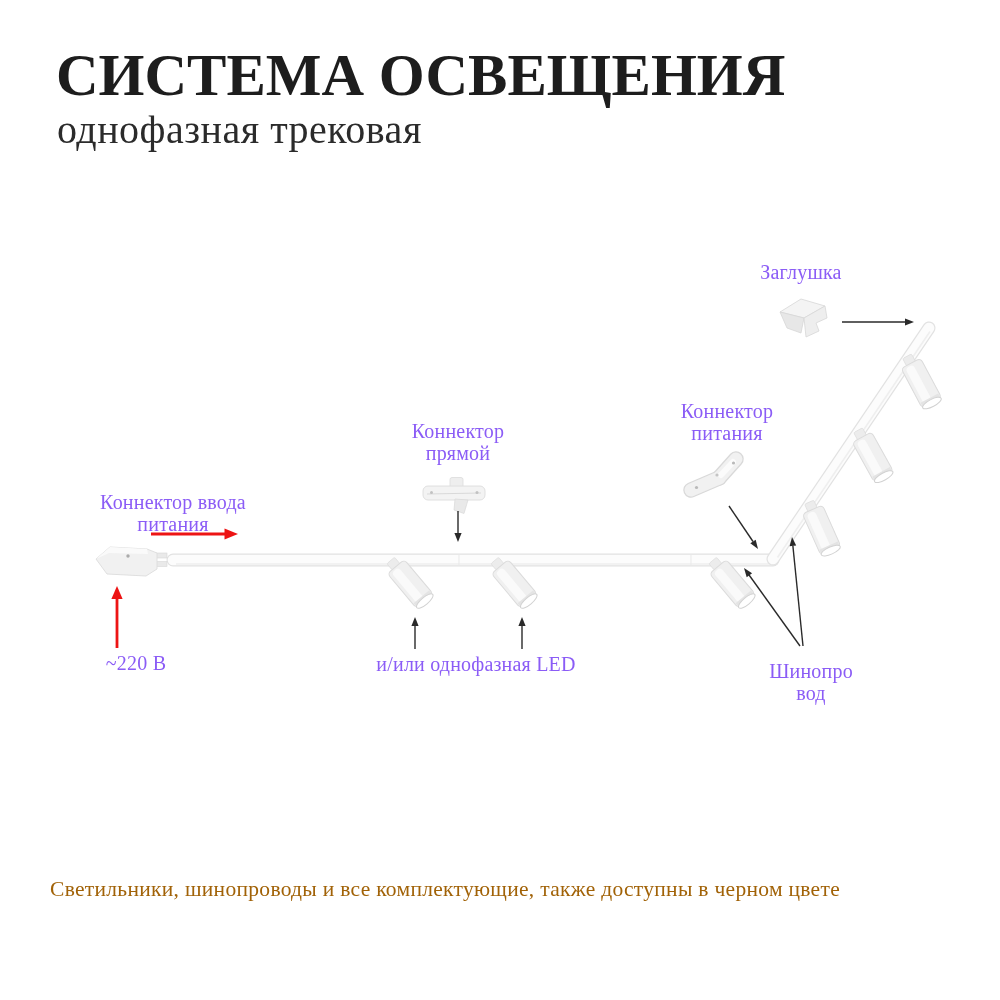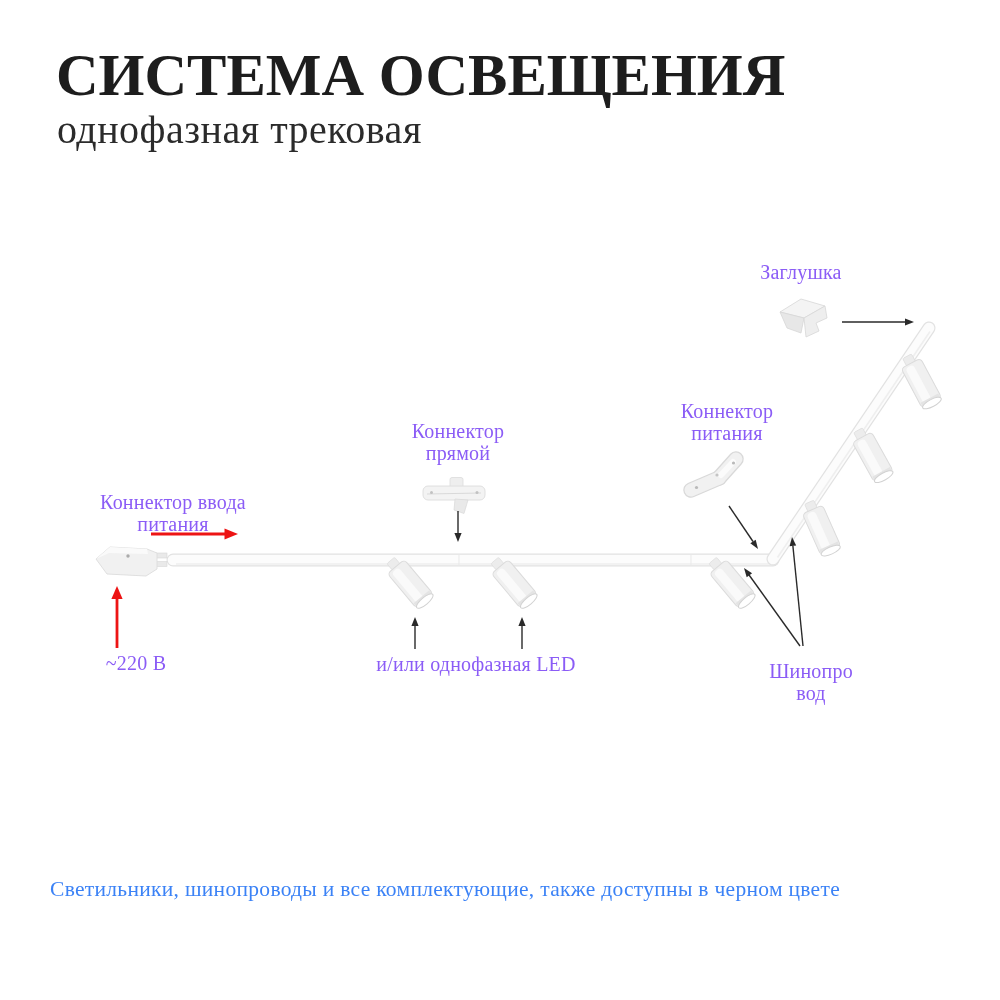--- a/index.html
+++ b/index.html
@@ -3,21 +3,21 @@
 <meta charset="utf-8">
 <style>
   html,body{margin:0;padding:0;background:#ffffff;}
   .page{position:relative;width:1000px;height:1000px;background:#ffffff;overflow:hidden;
         font-family:Liberation Serif, serif;}
   .title{position:absolute;left:56px;top:44px;font-size:59px;line-height:62px;font-weight:700;
          color:#1d1d1d;letter-spacing:0px;white-space:nowrap;}
   .subtitle{position:absolute;left:57px;top:108px;font-size:40px;line-height:44px;font-weight:400;
             color:#2b2b2b;letter-spacing:0.5px;white-space:nowrap;}
   .footer{position:absolute;left:50px;top:876px;font-size:21.5px;line-height:26px;font-weight:400;
-          color:#3b82f6;letter-spacing:0.3px;white-space:nowrap;}
+          color:#a16207;letter-spacing:0.3px;white-space:nowrap;}
   .lbl{position:absolute;transform:translateX(-50%);font-size:20px;line-height:22px;font-weight:400;
        color:#8b5cf6;text-align:center;white-space:nowrap;letter-spacing:0.2px;}
   svg{position:absolute;left:0;top:0;}
 </style>
 </head>
 <body>
 
 <div class="page">
 
   <svg width="1000" height="1000" viewBox="0 0 1000 1000">

